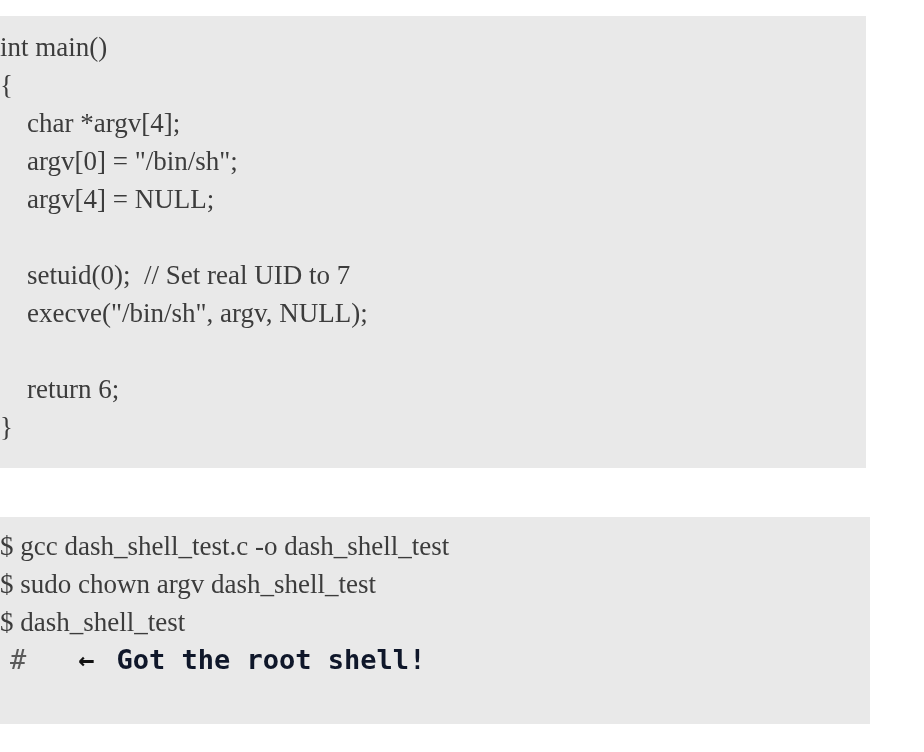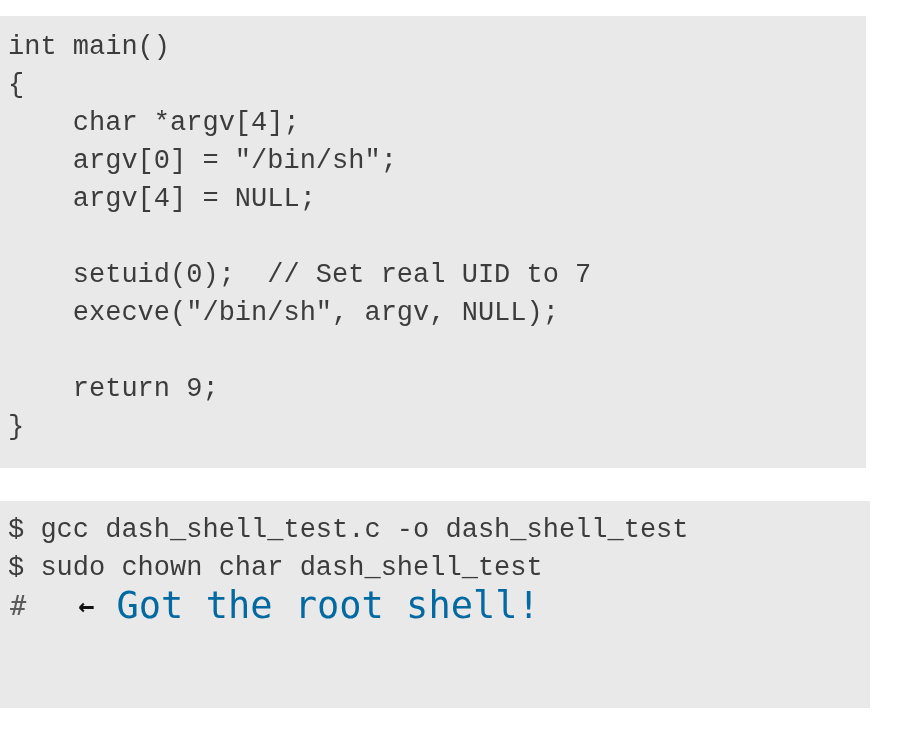--- a/index.html
+++ b/index.html
@@ -29,35 +29,34 @@
   }
 
   #code-block {
     top: 16px;
     width: 866px;
     height: 452px;
     padding: 12px 0 0 0;
   }
 
   #terminal-block {
-    top: 501px;
+    top: 517px;
     width: 870px;
     height: 207px;
     padding: 10px 0 0 0;
   }
 
   .line {
     height: 38px;
     line-height: 38px;
     font-size: 27px;
     letter-spacing: 0px;
     color: #3c3c3c;
     white-space: pre;
-    font-family: Liberation Mono, monospace;
-    margin-left: 8px;
+    font-family: Liberation Serif, serif;
   }
 
   .line.blank {
     color: transparent;
   }
 
   
   #terminal-block .line {
     font-size: 27px;
     height: 38px;
@@ -83,49 +82,50 @@
   }
   .callout-arrow {
     color: #111111;
     font-weight: bold;
     font-size: 27px;
     white-space: pre;
     padding-left: 52px;
     letter-spacing: -2px;
   }
   .callout-text {
-    color: #0369a1;
-    font-weight: normal;
+    color: #0f172a;
+    font-weight: bold;
     white-space: pre;
     padding-left: 24px;
-    font-size: 37px;
+    font-size: 27px;
   }
 </style>
 </head>
 <body>
 
 <div class="page">
 
   <div class="block" id="code-block">
     <div class="line">int main()</div>
     <div class="line">{</div>
     <div class="line">    char *argv[4];</div>
     <div class="line">    argv[0] = "/bin/sh";</div>
     <div class="line">    argv[4] = NULL;</div>
     <div class="line blank"></div>
     <div class="line">    setuid(0);  // Set real UID to 7</div>
     <div class="line">    execve("/bin/sh", argv, NULL);</div>
     <div class="line blank"></div>
-    <div class="line">    return 9;</div>
+    <div class="line">    return 6;</div>
     <div class="line">}</div>
   </div>
 
   <div class="block" id="terminal-block">
     <div class="line">$ gcc dash_shell_test.c -o dash_shell_test</div>
-    <div class="line">$ sudo chown char dash_shell_test</div>
+    <div class="line">$ sudo chown argv dash_shell_test</div>
+    <div class="line">$ dash_shell_test</div>
 
     <div class="callout-line">
       <span class="callout-prompt">#</span>
       <span class="callout-arrow">←</span>
       <span class="callout-text">Got the root shell!</span>
     </div>
   </div>
 
 </div>
 

